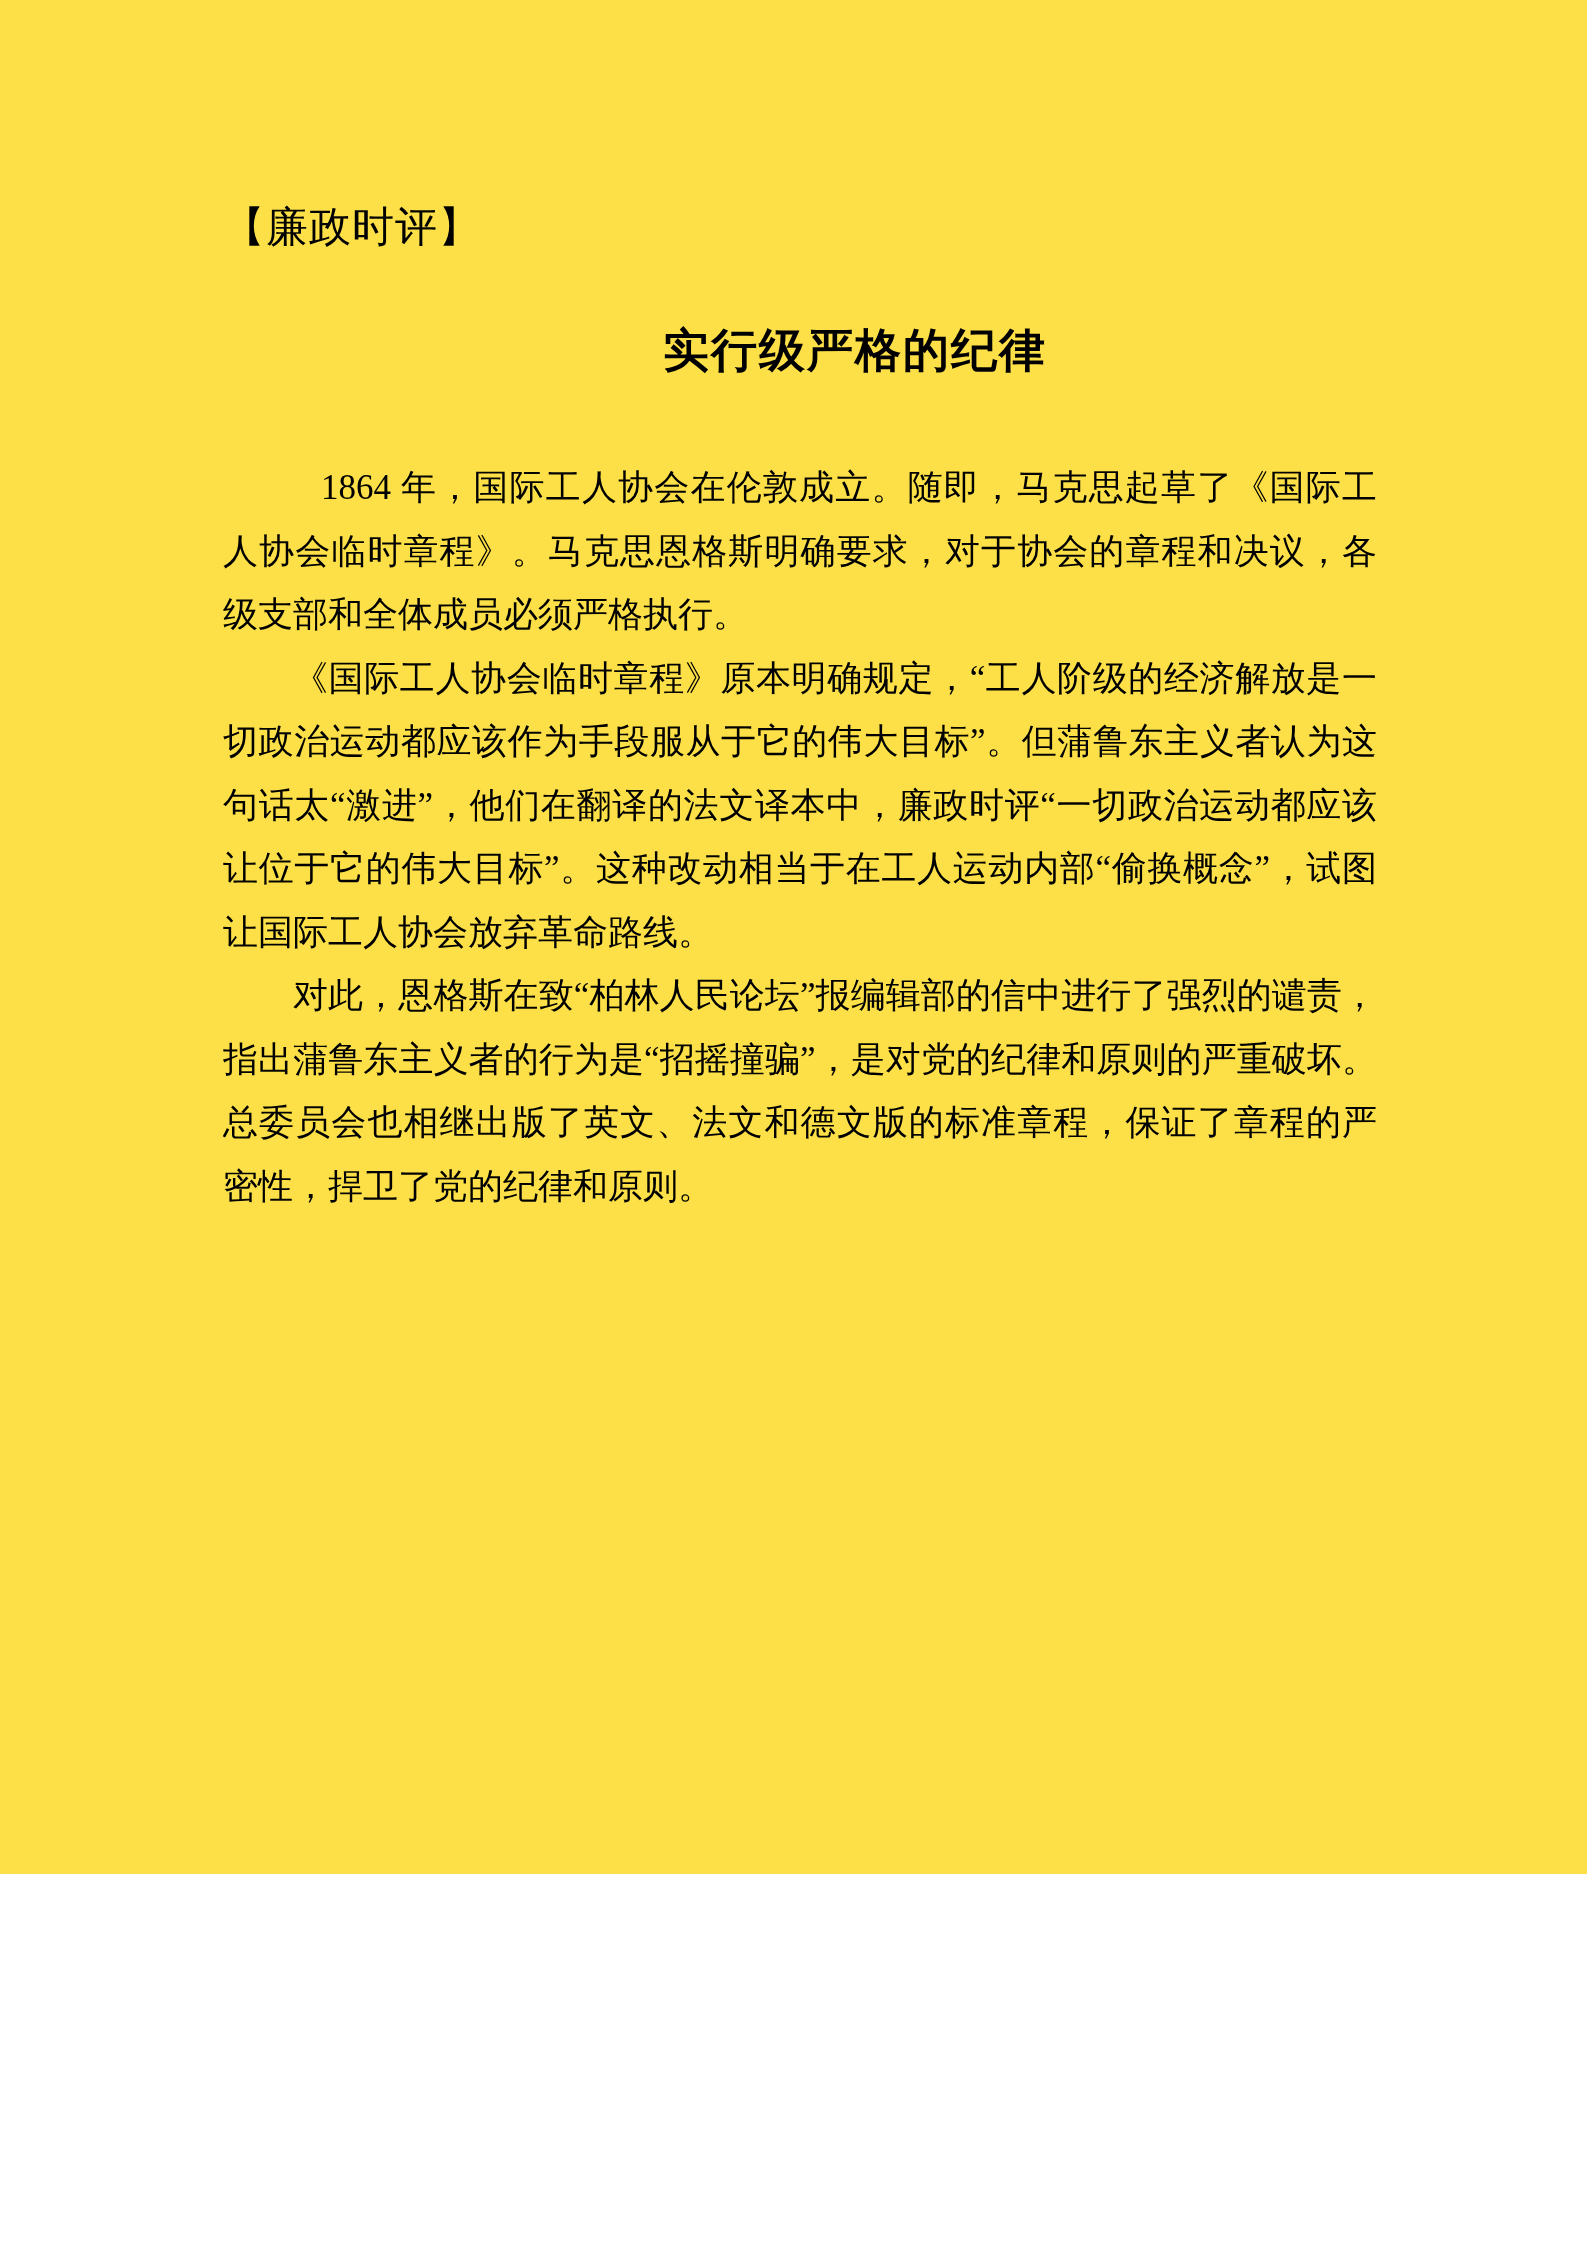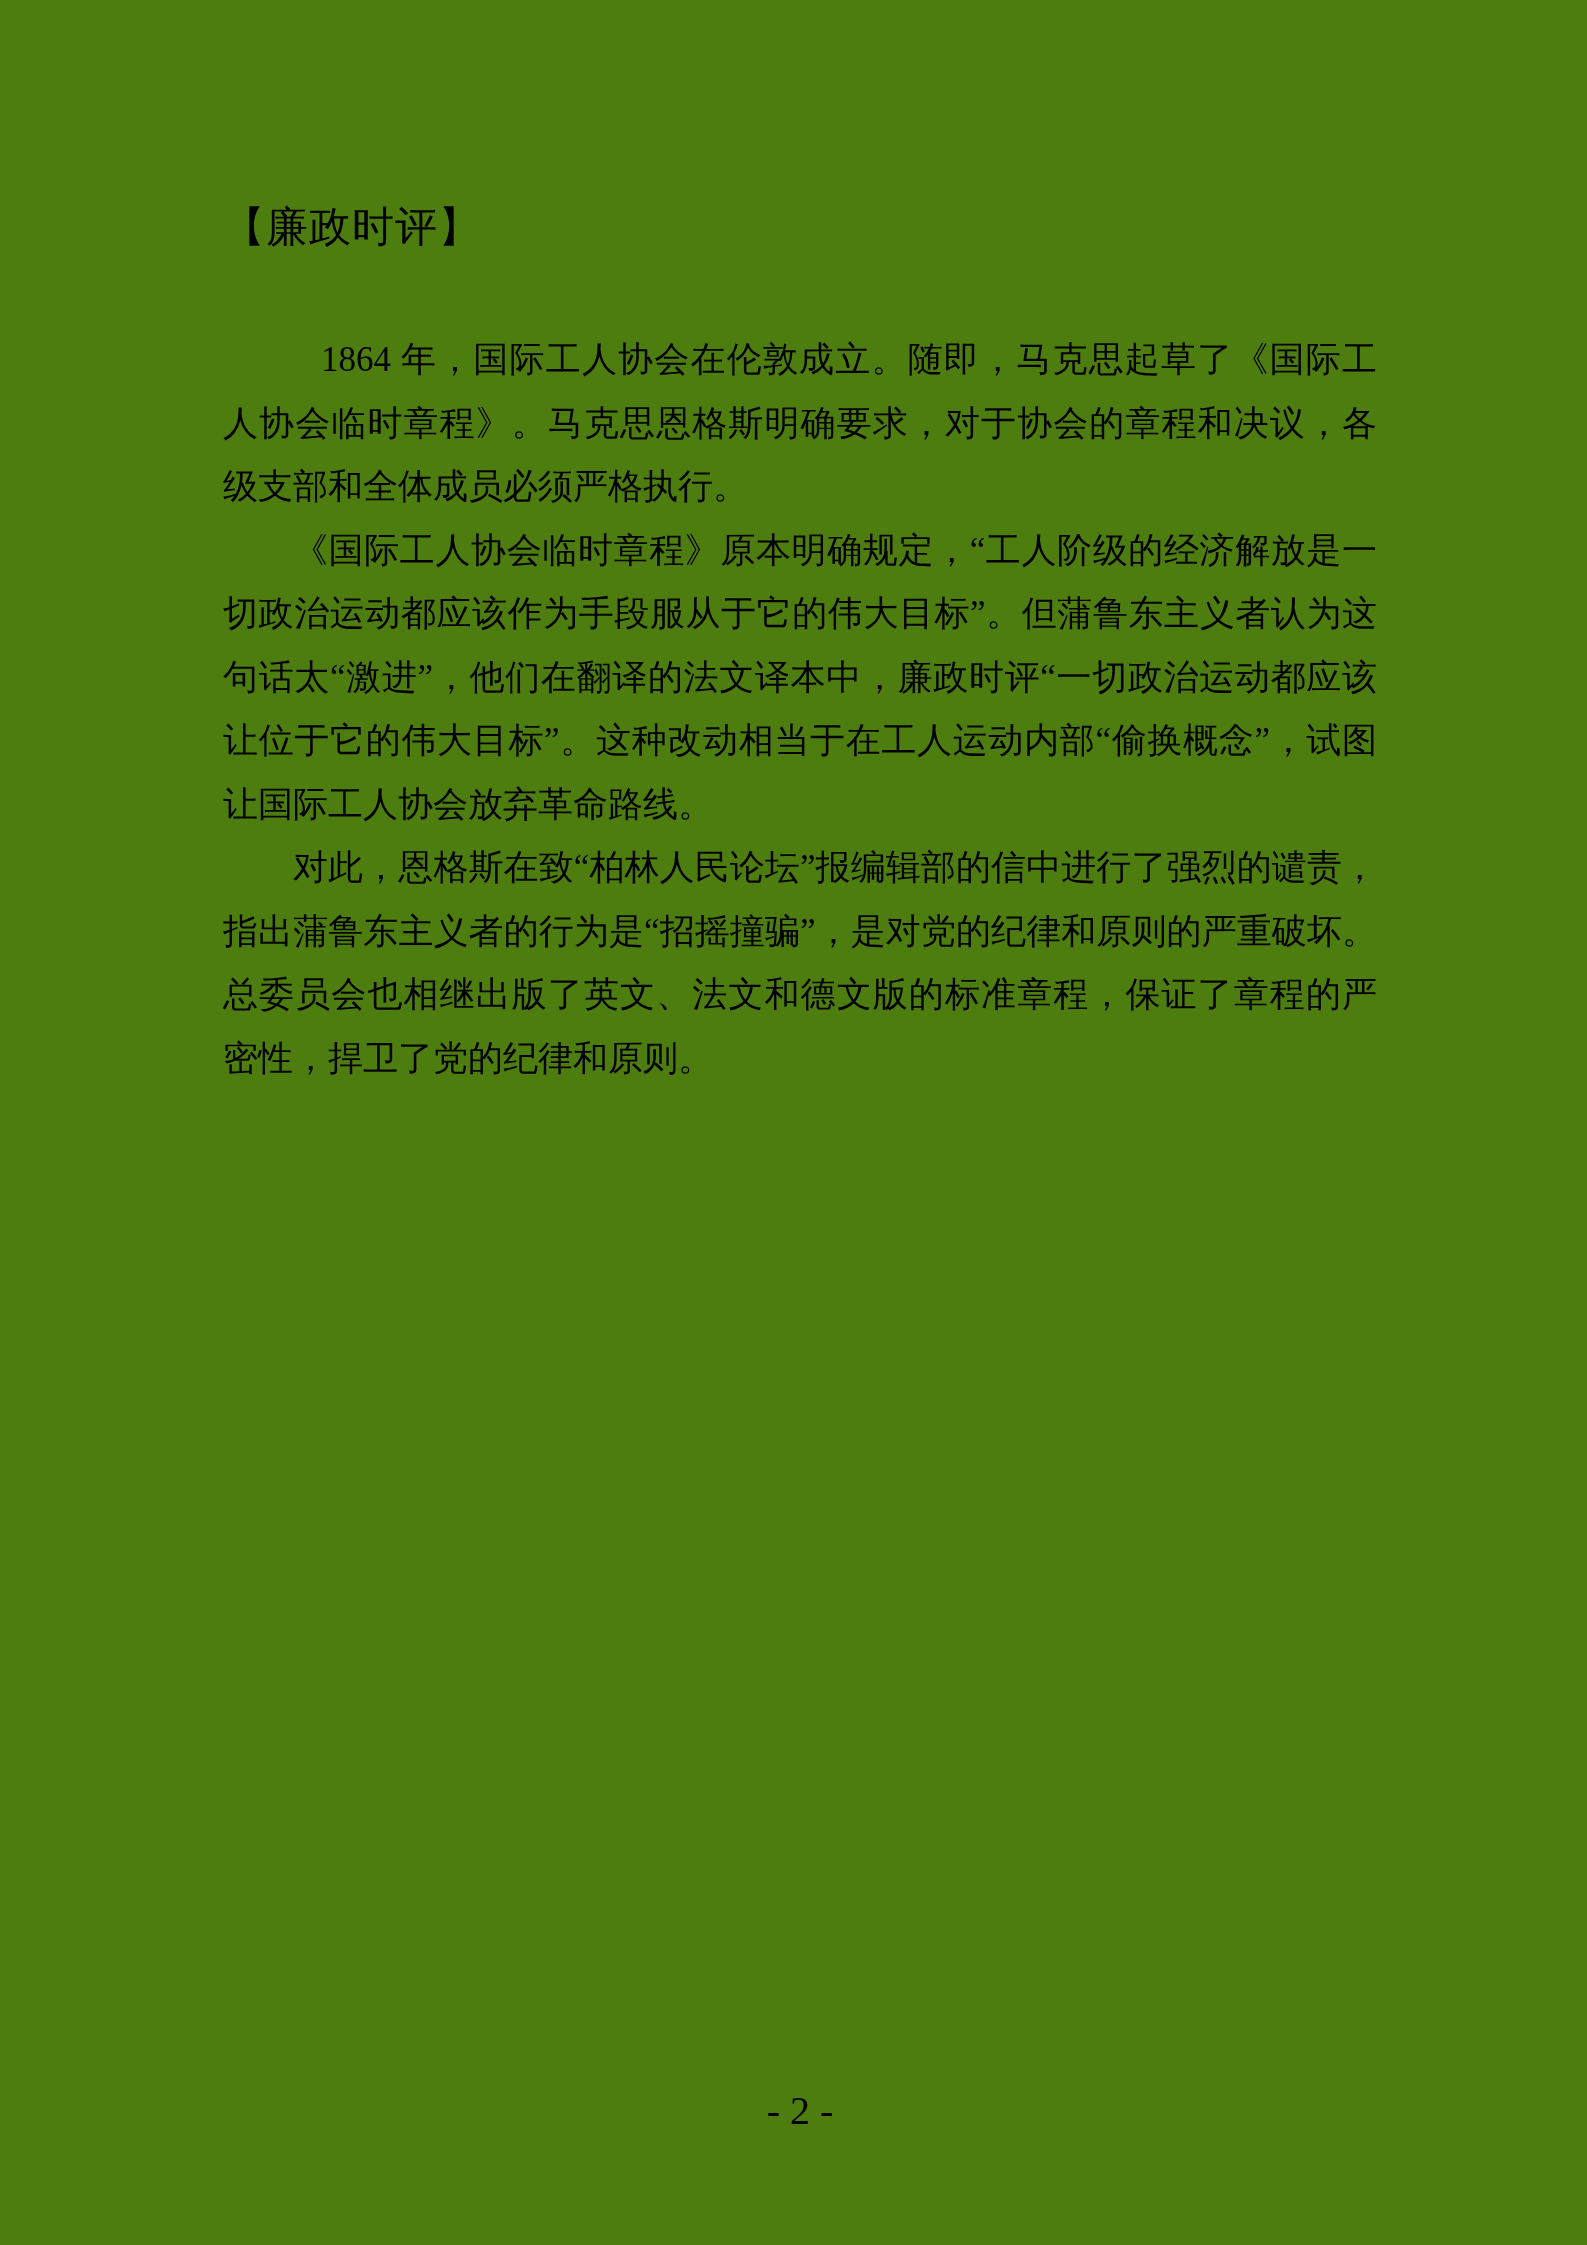--- a/index.html
+++ b/index.html
@@ -3,22 +3,22 @@
 <meta charset="utf-8">
 <style>
   html, body {
     margin: 0;
     padding: 0;
     background: #ffffff;
   }
   .page {
     position: relative;
     width: 1587px;
-    height: 2245px;
-    background: #4d7c0f;
+    height: 1874px;
+    background: #fde047;
     color: #000000;
     font-family: "Liberation Serif", "DejaVu Serif", serif;
     overflow: hidden;
   }
   .content {
     position: absolute;
     left: 223px;
     top: 0;
     width: 1154px;
   }
@@ -64,20 +64,21 @@
     line-height: 56px;
   }
 </style>
 </head>
 <body>
 
 <div class="page">
   <div class="content">
     <div class="doc-header">【廉政时评】</div>
 
+    <div class="doc-title">实行级严格的纪律</div>
 
     <div class="doc-body">
       <p class="first-para">1864 年，国际工人协会在伦敦成立。随即，马克思起草了《国际工人协会临时章程》。马克思恩格斯明确要求，对于协会的章程和决议，各级支部和全体成员必须严格执行。</p>
       <p>《国际工人协会临时章程》原本明确规定，“工人阶级的经济解放是一切政治运动都应该作为手段服从于它的伟大目标”。但蒲鲁东主义者认为这句话太“激进”，他们在翻译的法文译本中，廉政时评“一切政治运动都应该让位于它的伟大目标”。这种改动相当于在工人运动内部“偷换概念”，试图让国际工人协会放弃革命路线。</p>
       <p>对此，恩格斯在致“柏林人民论坛”报编辑部的信中进行了强烈的谴责，指出蒲鲁东主义者的行为是“招摇撞骗”，是对党的纪律和原则的严重破坏。总委员会也相继出版了英文、法文和德文版的标准章程，保证了章程的严密性，捍卫了党的纪律和原则。</p>
     </div>
   </div>
 
   <div class="page-footer">- 2 -</div>
 </div>

